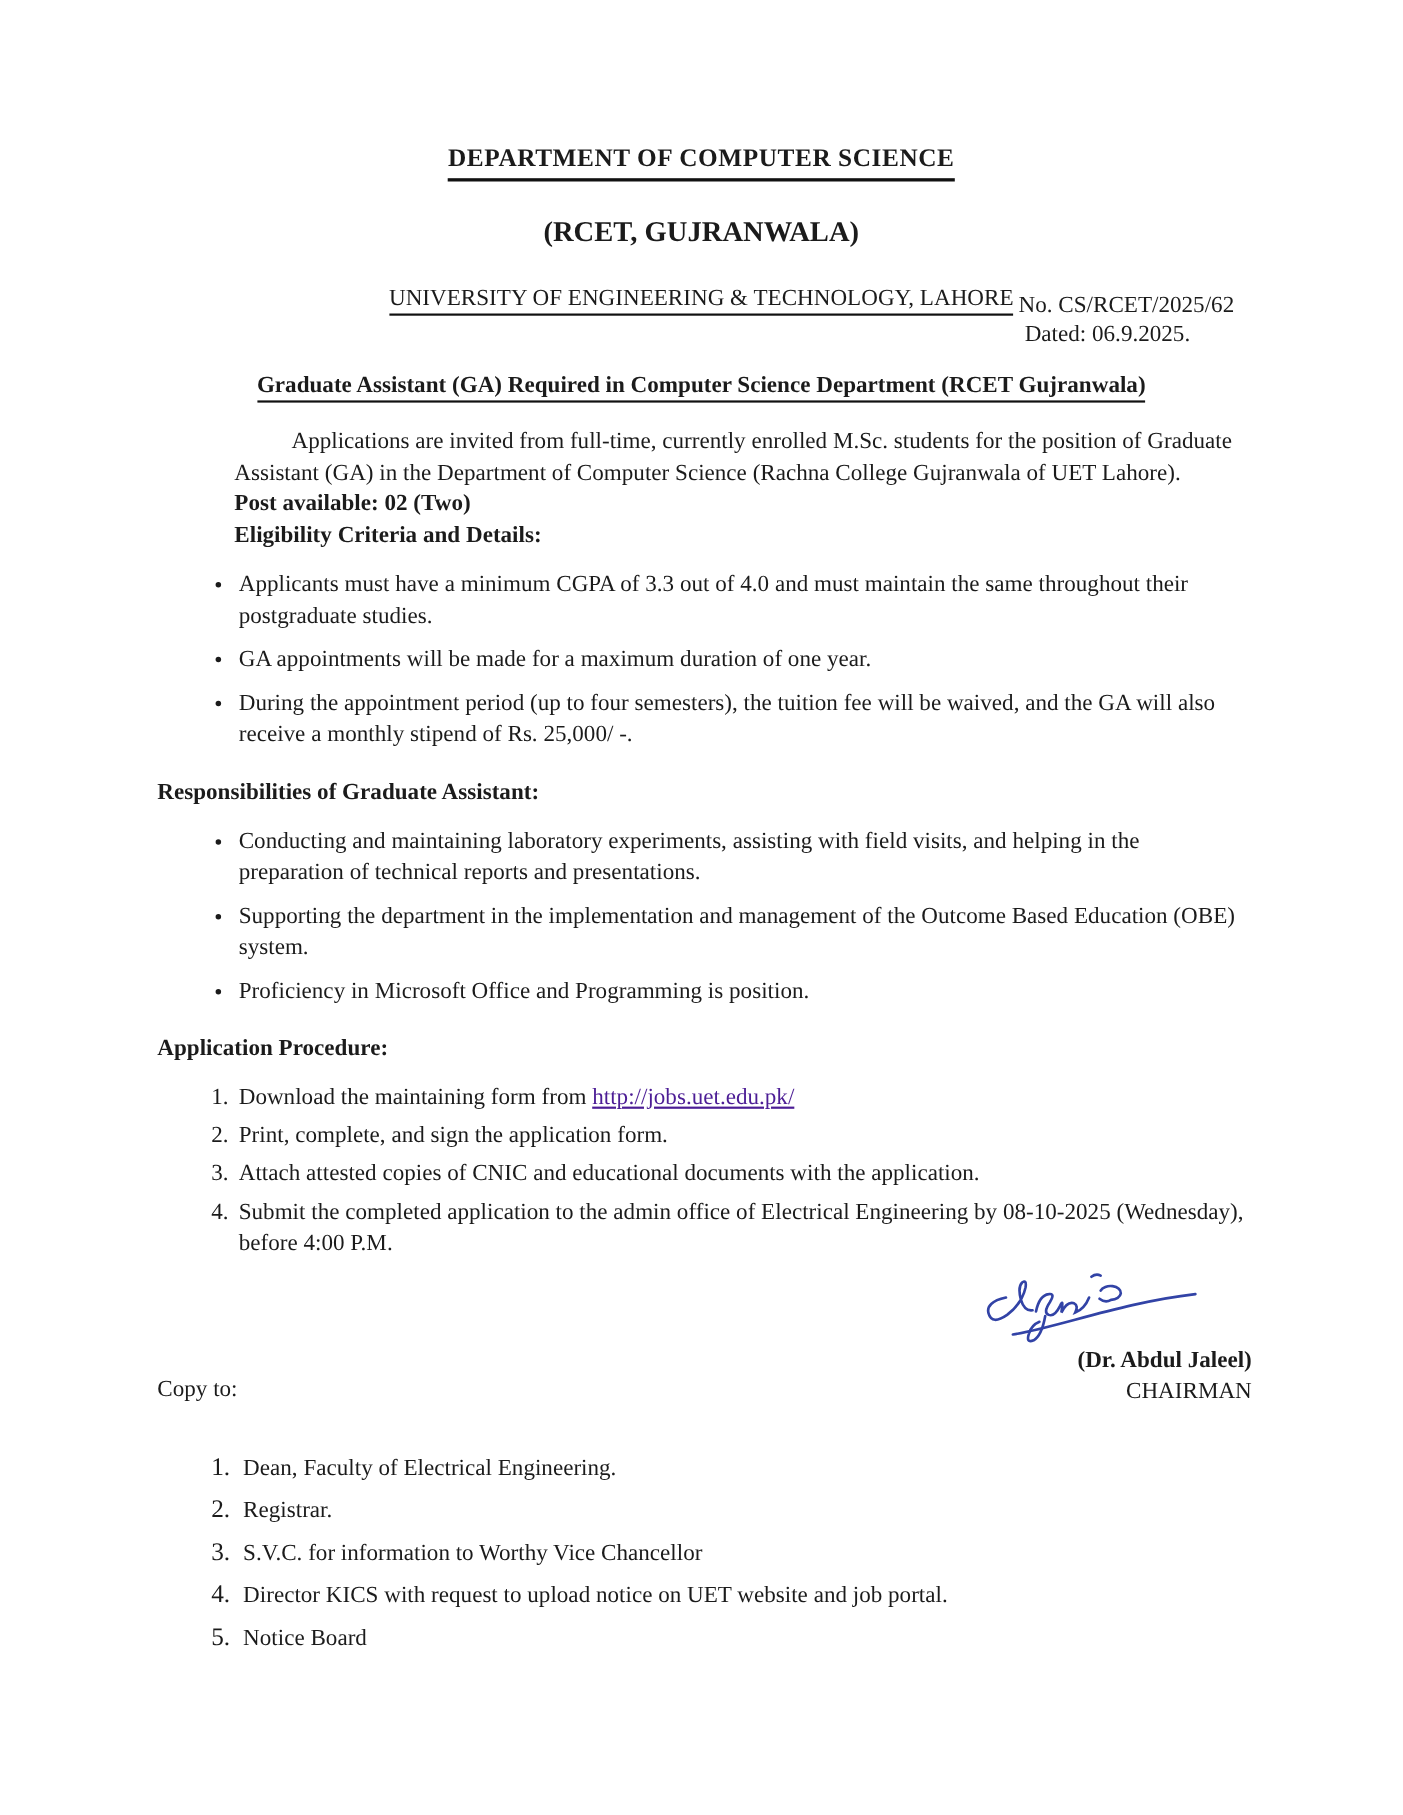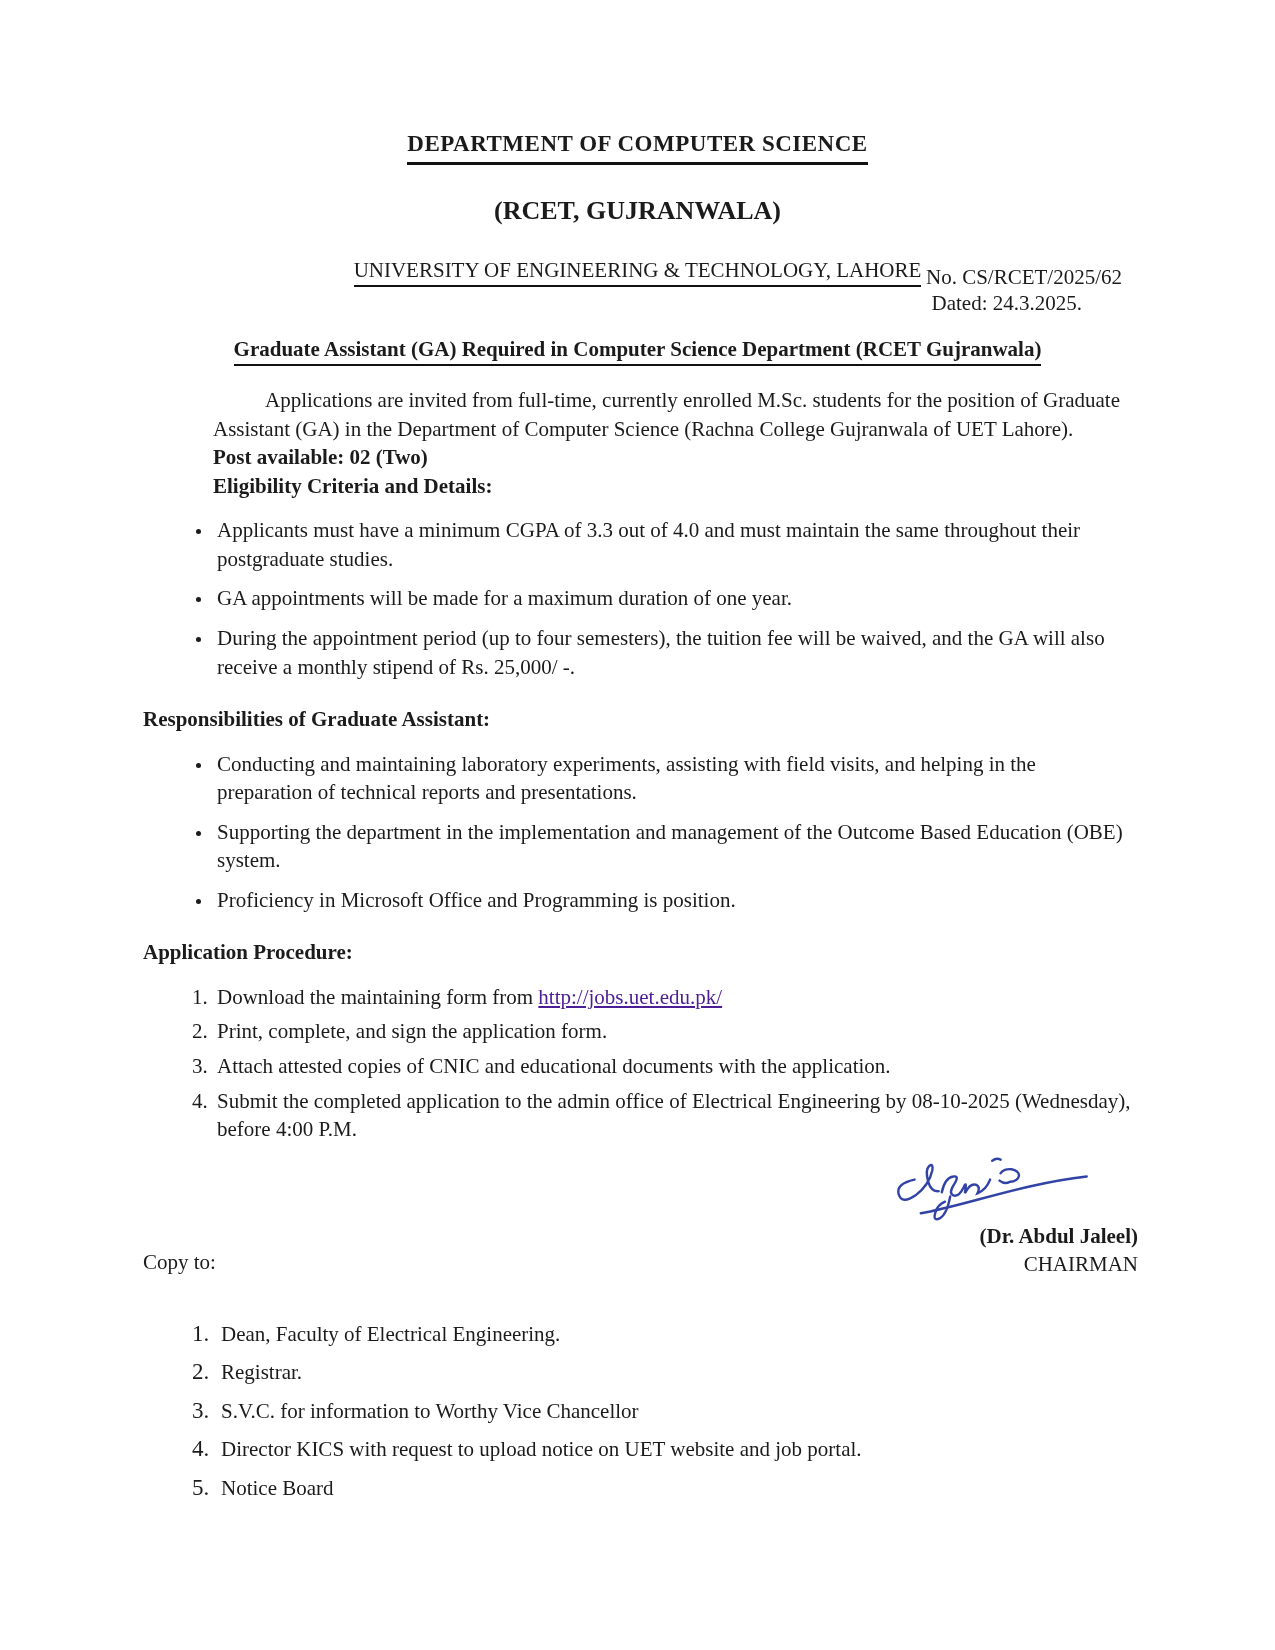--- a/index.html
+++ b/index.html
@@ -100,21 +100,21 @@
     <span class="doc-title">DEPARTMENT OF COMPUTER SCIENCE</span>
   </div>
 
   <div class="doc-subtitle">(RCET, GUJRANWALA)</div>
 
   <div class="head-ref">
     <div class="ref-no">No. CS/RCET/2025/62</div>
     <div class="university-wrap">
       <span class="university">UNIVERSITY OF ENGINEERING &amp; TECHNOLOGY, LAHORE</span>
     </div>
-    <div class="dated">Dated: 24.3.2025.</div>
+    <div class="dated">Dated: 06.9.2025.</div>
   </div>
 
   <div class="subject-wrap">
     <span class="subject">Graduate Assistant (GA) Required in Computer Science Department (RCET Gujranwala)</span>
   </div>
 
   <div class="body-block">
     <p class="intro">Applications are invited from full-time, currently enrolled M.Sc. students for the position of Graduate Assistant (GA) in the Department of Computer Science (Rachna College Gujranwala of UET Lahore).</p>
     <p class="bold-line">Post available: 02 (Two)</p>
     <p class="bold-line">Eligibility Criteria and Details:</p>

